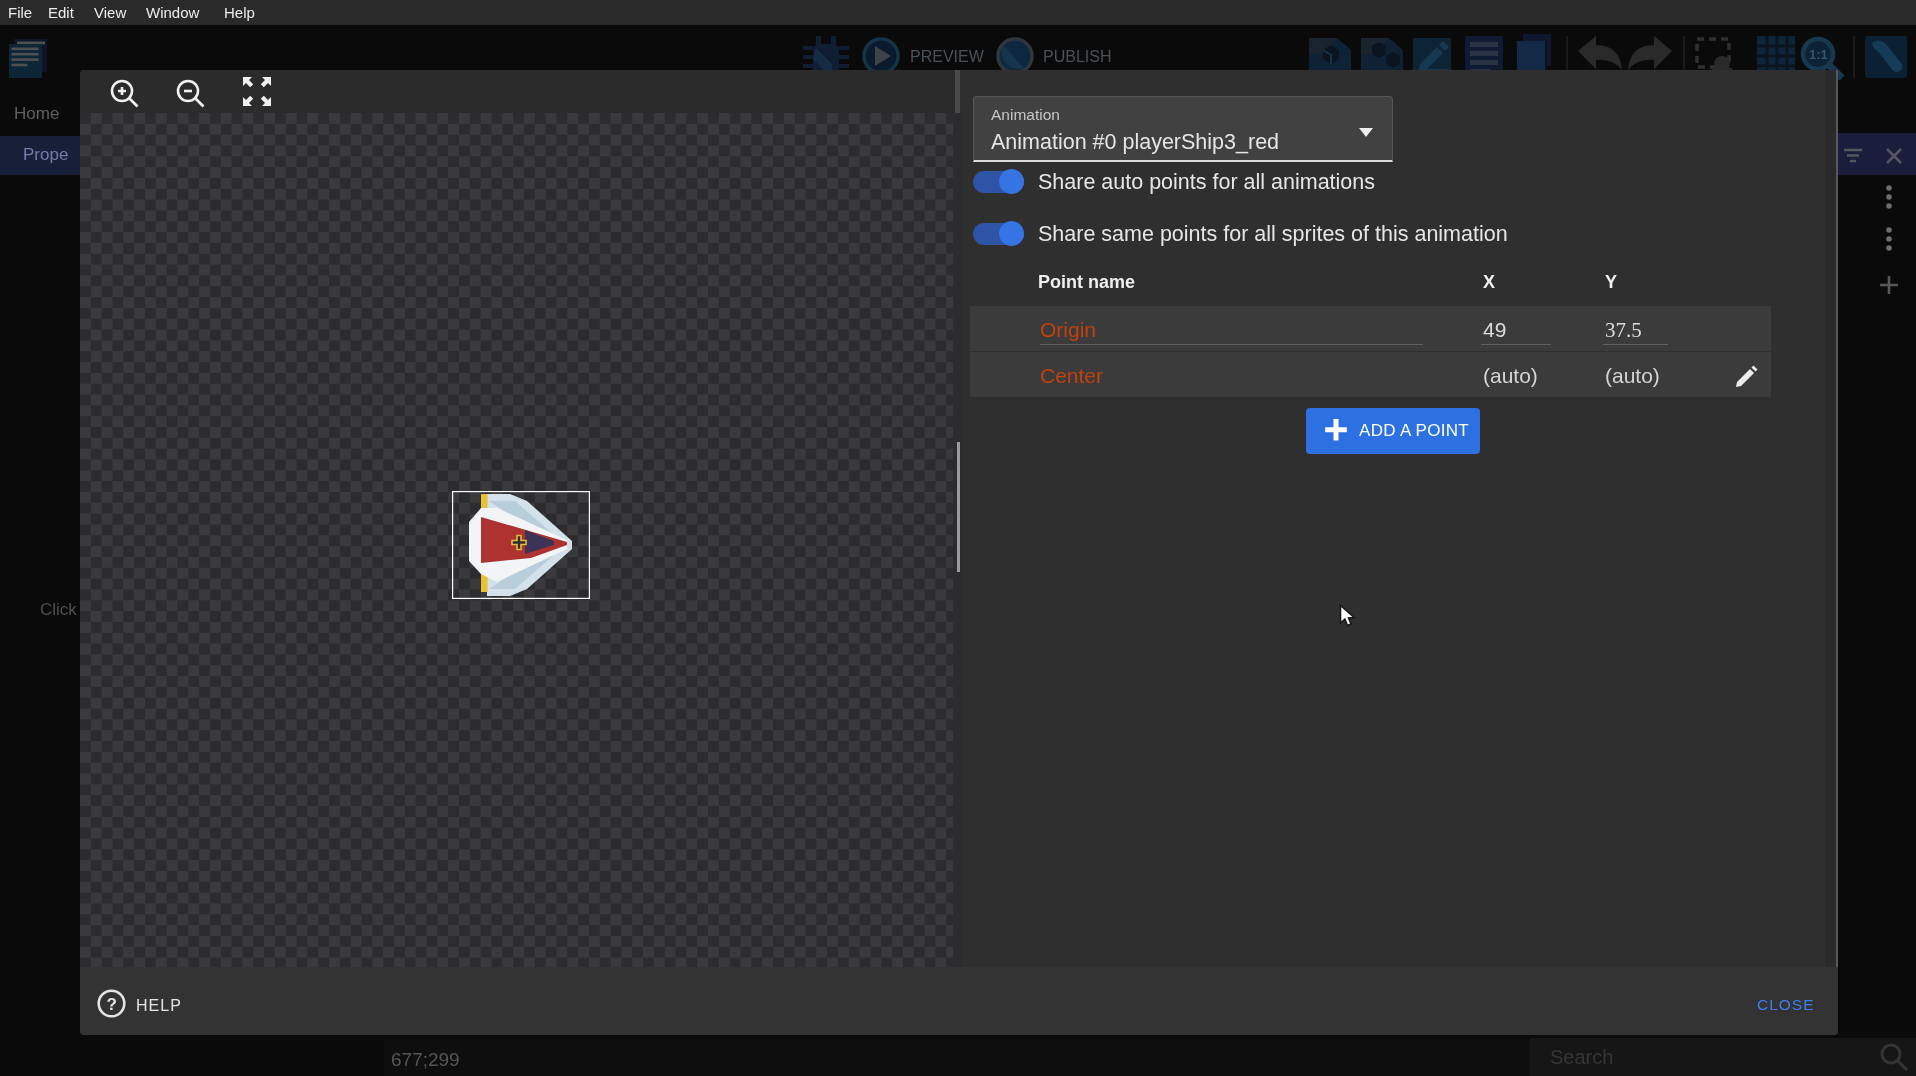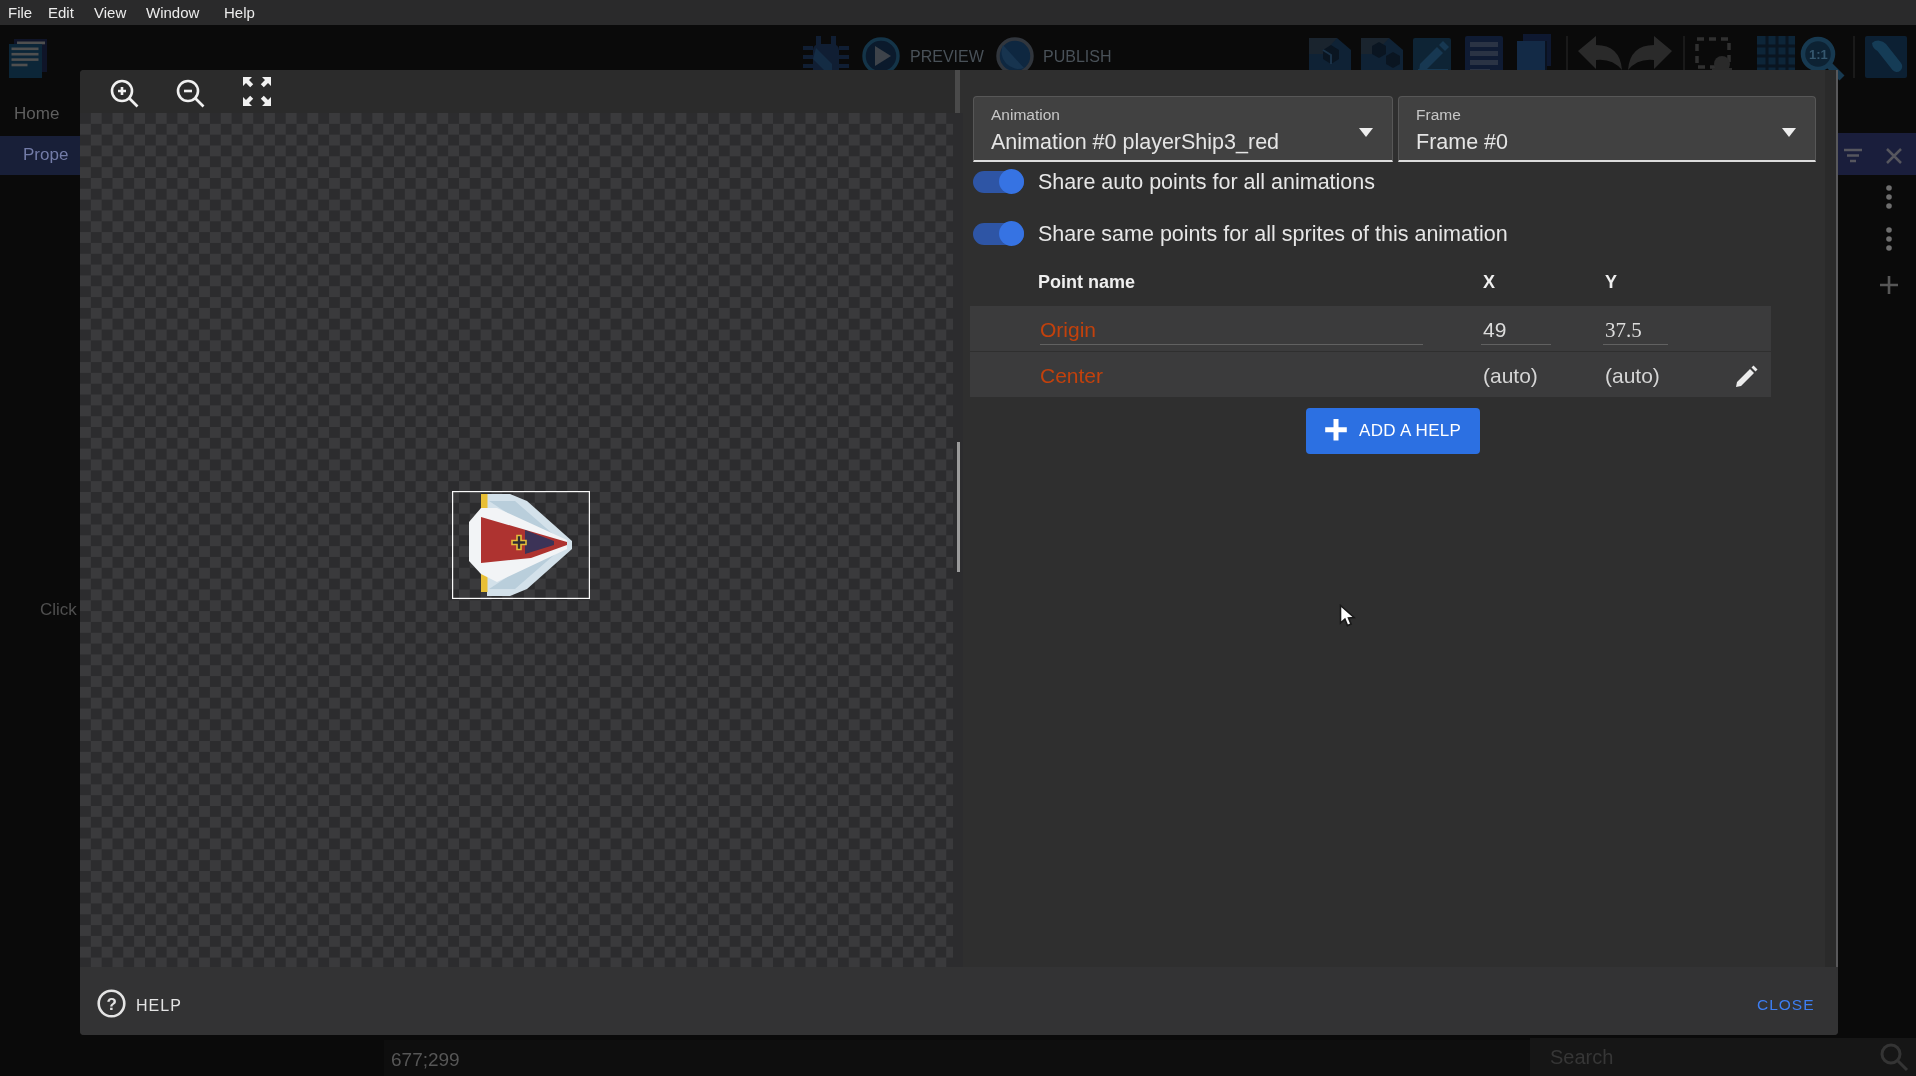--- a/index.html
+++ b/index.html
@@ -229,25 +229,20 @@
       <polygon points="72,38 101,49 101,53 72,62" fill="#3c3357"></polygon>
       <path d="M66 45 h4 v5 h5 v4 h-5 v5 h-4 v-5 h-5 v-4 h5 z" fill="#2e2b33" stroke="#e3bc3a" stroke-width="1.6" transform="translate(-2 -1.5)"></path>
     </g>
   </svg>
 
   <div class="select" style="left:973px; width:420px;">
     <div class="lbl">Animation</div>
     <div class="val">Animation #0 playerShip3_red</div>
     <div class="caret" style="left:385px;"></div>
   </div>
-  <div class="select" style="left:1398px; width:418px;">
-    <div class="lbl">Frame</div>
-    <div class="val">Frame #0</div>
-    <div class="caret" style="left:383px;"></div>
-  </div>
 
   <div class="track" style="top:171px"></div>
   <div class="knob" style="top:169px"></div>
   <div class="tgtext" style="top:170px">Share auto points for all animations</div>
   <div class="track" style="top:223px"></div>
   <div class="knob" style="top:221px"></div>
   <div class="tgtext" style="top:222px">Share same points for all sprites of this animation</div>
 
   <div class="th" style="left:1038px; top:272px;">Point name</div>
   <div class="th" style="left:1483px; top:272px;">X</div>
@@ -265,21 +260,21 @@
   <div class="cellval" style="left:1483px; top:364px; color:#d5d5d5;">(auto)</div>
   <div class="cellval" style="left:1605px; top:364px; color:#d5d5d5;">(auto)</div>
   <svg class="abs" width="28" height="28" style="left:1733px; top:362px">
     <path d="M4 20 l13 -13 4 4 -13 13 -5 1 z M18.5 5.5 l2 -2 4 4 -2 2 z" fill="#ececec"></path>
   </svg>
 
   <div id="addbtn">
       <svg class="abs" width="26" height="30" style="left:19px; top:11px">
     <path d="M8.5 0 h5 v8.3 h8.3 v5 h-8.3 v8.3 h-5 v-8.3 h-8.3 v-5 h8.3 z" fill="#fff"></path>
   </svg>
-      <span class="txt">ADD A HELP</span>
+      <span class="txt">ADD A POINT</span>
     </div>
 
   <svg id="helpbtn" class="abs" width="32" height="32" style="left:97px; top:989px">
     <circle cx="14.5" cy="14.5" r="12.8" fill="none" stroke="#e4e4e4" stroke-width="2.6"></circle>
     <text x="9.5" y="21" font-size="17" fill="#e4e4e4" font-weight="bold">?</text>
   </svg>
   <div id="helptxt">HELP</div>
   <div id="closebtn">CLOSE</div>
 
 </div>

